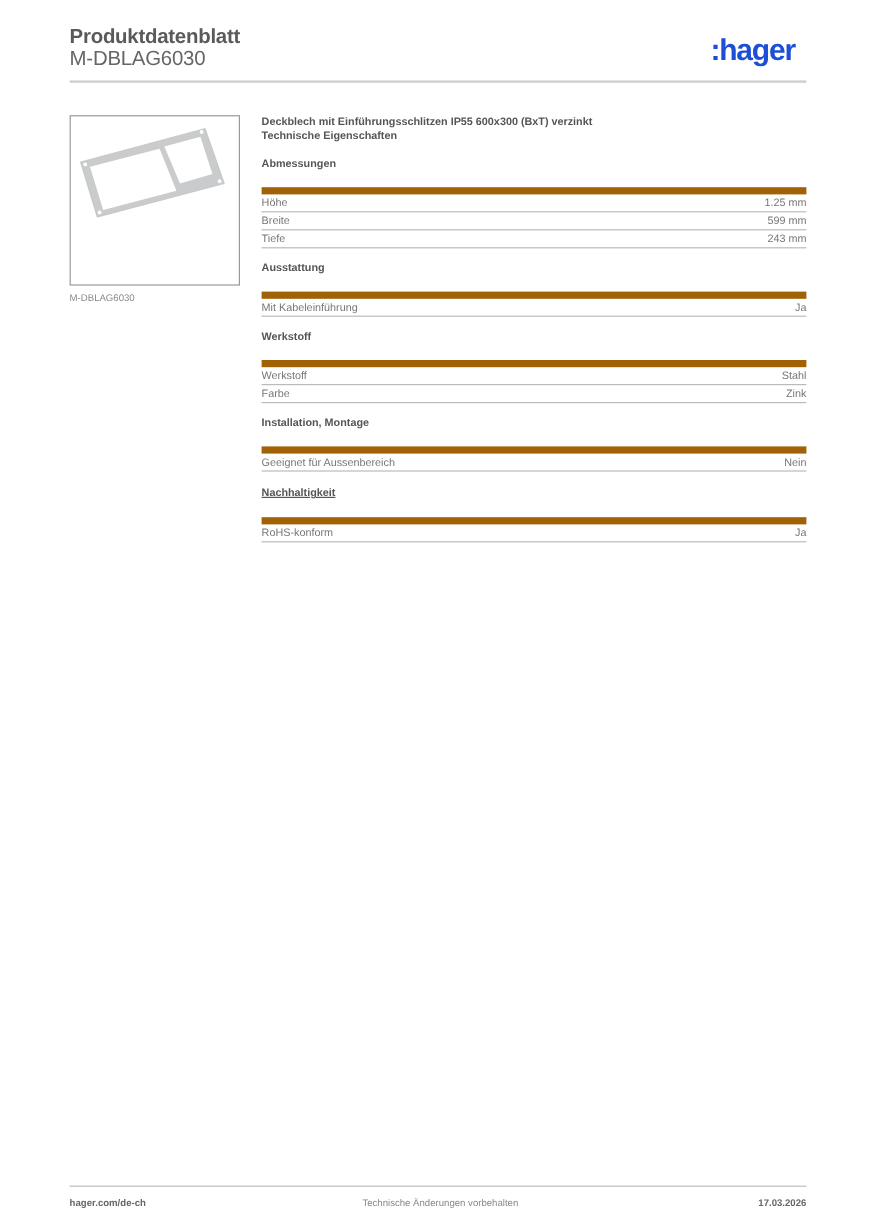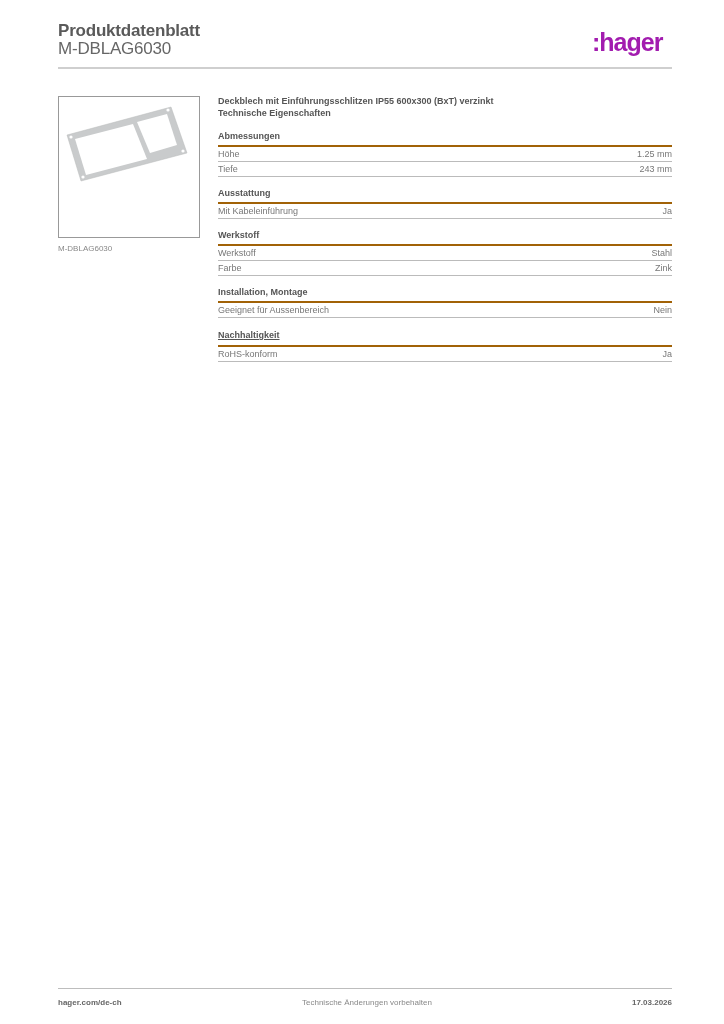--- a/index.html
+++ b/index.html
@@ -1,31 +1,31 @@
 <!DOCTYPE html>
 <html><head>
 <meta charset="utf-8">
 <style>
   html, body { margin: 0; padding: 0; background: #ffffff; }
   body { width: 724px; height: 1024px; position: relative; overflow: hidden;
          font-family: "Liberation Sans", sans-serif; color: #555; }
   .title { position: absolute; left: 58px; top: 21px; font-size: 17px; font-weight: bold; color: #5a5a5a; letter-spacing: -0.2px; }
   .subtitle { position: absolute; left: 58px; top: 39px; font-size: 17px; color: #666; letter-spacing: -0.2px; }
-  .logo { position: absolute; left: 592px; top: 28px; font-size: 25px; font-weight: bold; color: #a21caf; letter-spacing: -1px; }
+  .logo { position: absolute; left: 592px; top: 28px; font-size: 25px; font-weight: bold; color: #1d4ed8; letter-spacing: -1px; }
   .header-rule { position: absolute; left: 58px; top: 67px; width: 614px; height: 2px; background: #cfcfcf; }
 
   .product-image { position: absolute; left: 58px; top: 96px; width: 142px; height: 142px; border: 1px solid #999; box-sizing: border-box; }
   .product-image svg { position: absolute; left: 0; top: 0; }
   .image-caption { position: absolute; left: 58px; top: 244px; font-size: 8px; color: #888; }
 
   .content { position: absolute; left: 218px; top: 96px; width: 454px; }
   .desc { font-size: 9px; font-weight: bold; color: #555; margin: 0; height: 12px; }
   .tech-title { font-size: 9px; font-weight: bold; color: #555; height: 12px; }
   .section { margin-top: 10px; }
-  .section-title { font-size: 9px; font-weight: bold; color: #555; height: 12px; line-height: 12px; padding-bottom: 3px; border-bottom: 2px solid #a16207; }
+  .section-title { font-size: 9px; font-weight: bold; color: #555; height: 12px; line-height: 12px; padding-bottom: 14px; border-bottom: 6px solid #a16207; }
   .row { display: flex; justify-content: space-between; font-size: 9px; color: #777; height: 14px; line-height: 14px; border-bottom: 1px solid #bbb; }
   .row .v { color: #777; }
 
   .footer-rule { position: absolute; left: 58px; top: 988px; width: 614px; height: 1px; background: #bdbdbd; }
   .footer-left { position: absolute; left: 58px; top: 998px; font-size: 8px; font-weight: bold; color: #666; }
   .footer-mid { position: absolute; left: 302px; top: 998px; font-size: 8px; color: #888; }
   .footer-right { position: absolute; right: 52px; top: 998px; font-size: 8px; font-weight: bold; color: #666; text-align: center; }
 </style>
 </head>
 <body>
@@ -50,20 +50,24 @@
 
 <div class="content">
   <div class="desc">Deckblech mit Einführungsschlitzen IP55 600x300 (BxT) verzinkt</div>
   <div class="tech-title">Technische Eigenschaften</div>
 
   <div class="section">
     <div class="section-title">Abmessungen</div>
     <div class="row">
       <span>Höhe</span>
       <span class="v">1.25 mm</span>
+    </div>
+    <div class="row">
+      <span>Breite</span>
+      <span class="v">599 mm</span>
     </div>
     <div class="row">
       <span>Tiefe</span>
       <span class="v">243 mm</span>
     </div>
   </div>
 
   <div class="section">
     <div class="section-title">Ausstattung</div>
     <div class="row">

